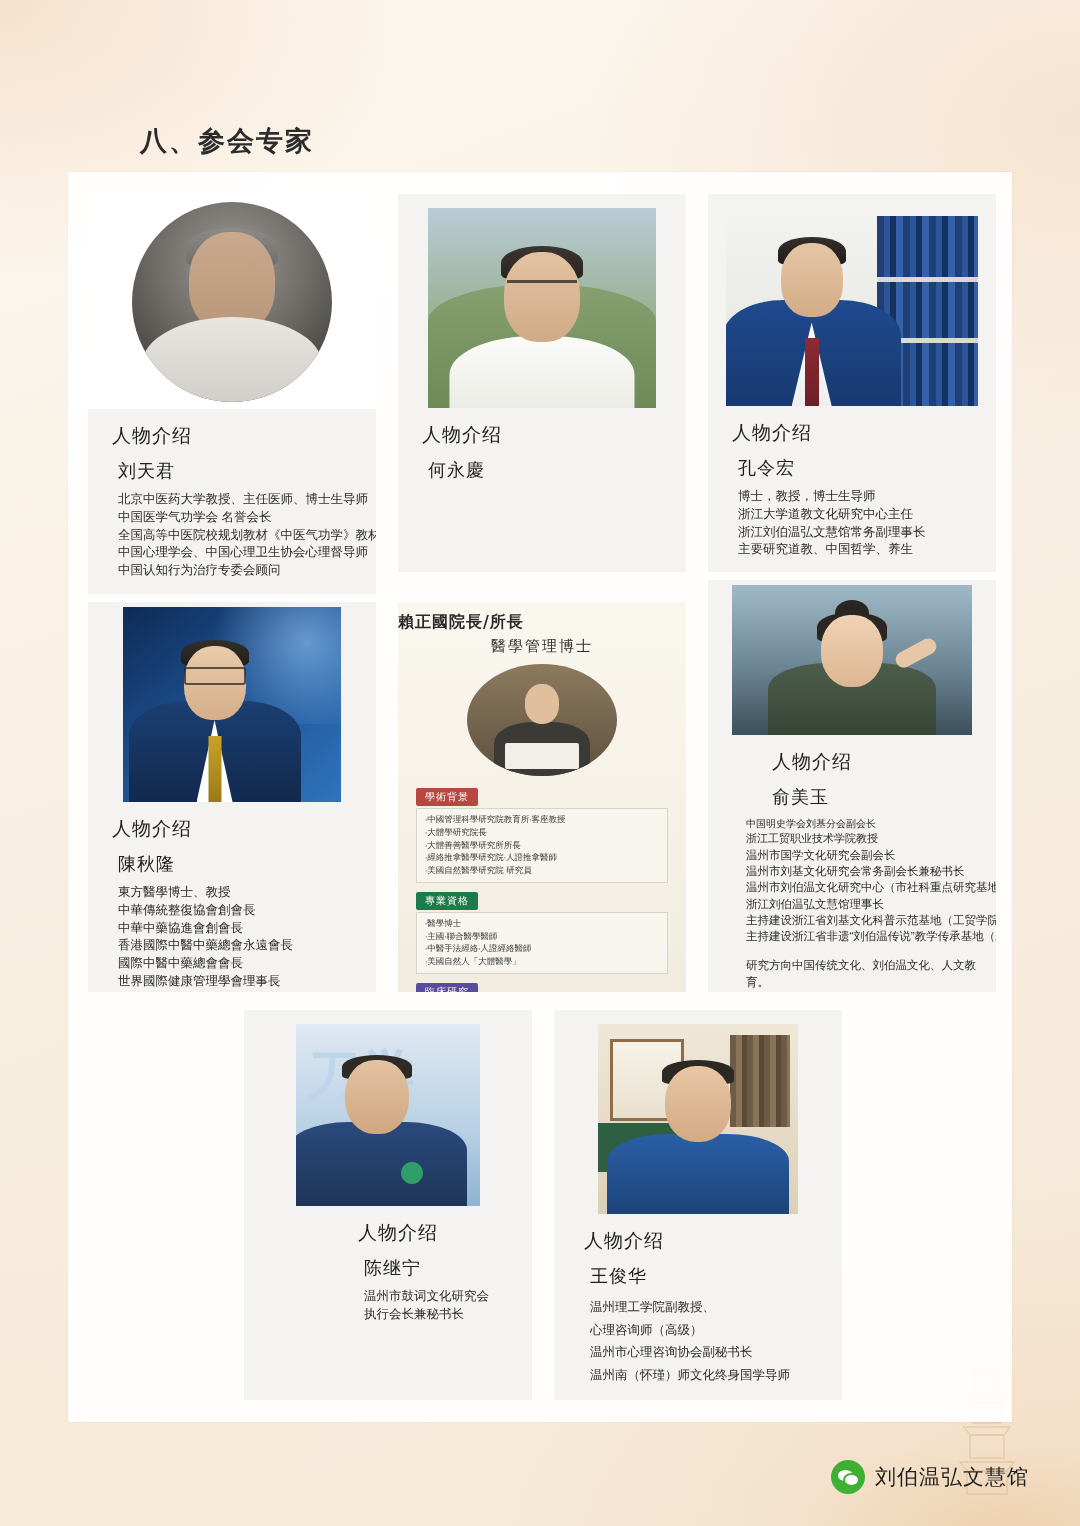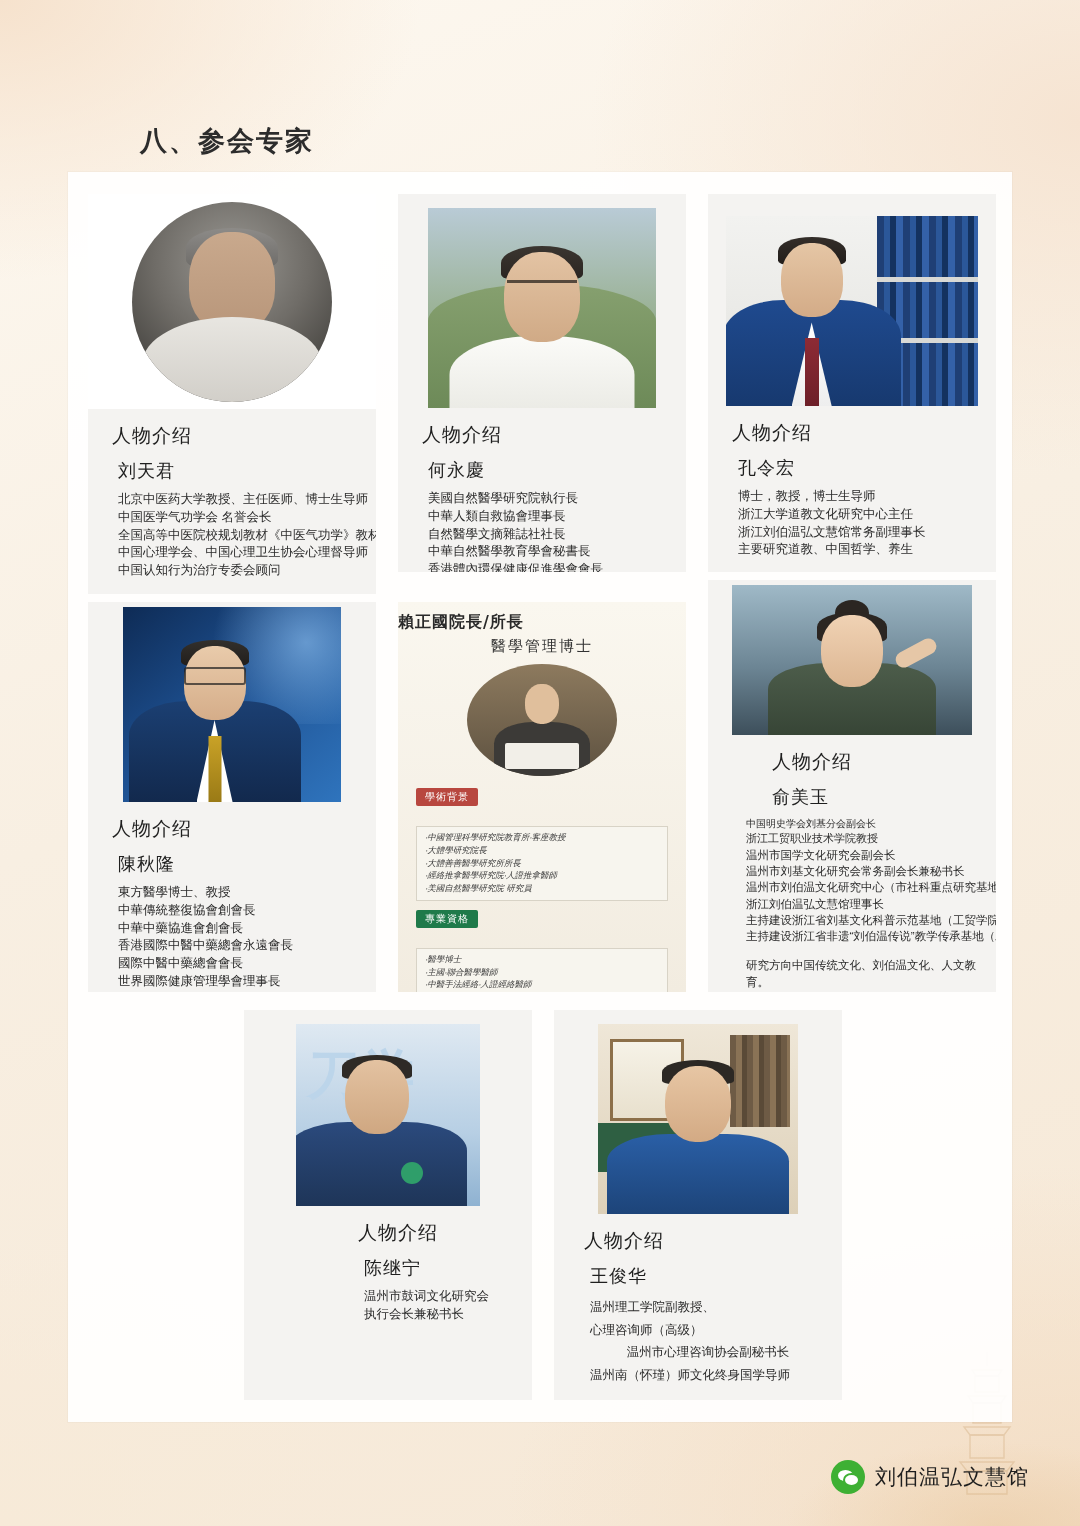--- a/index.html
+++ b/index.html
@@ -333,22 +333,21 @@
     font-size: 10px;
     color:#fff;
     padding: 2px 9px;
     border-radius: 2px;
     letter-spacing: 1px;
   }
   .prow-body {
     border: 1px solid #d8d3c6;
     background: #f7f5ee;
     padding: 4px 8px 5px 8px;
-    margin-top: 20px;
-    font-style: italic;
+    margin-top: 2px;
   }
   .prow-body div {
     font-size: 8.5px;
     line-height: 1.5;
     color: #3a3a3a;
     white-space: nowrap;
   }
 
   
   .p6 { background: linear-gradient(180deg,#9fb9c7 0%, #6c8594 55%, #3d4f5b 100%); }
@@ -526,27 +525,20 @@
           <div class="hill"></div>
           <div class="shirt"></div>
           <div class="hair"></div>
           <div class="head"></div>
           <div class="glasses"></div>
         </div>
       </div>
       <div class="card-body">
         <div class="intro-label">人物介绍</div>
         <div class="person-name">何永慶</div>
-        <ul class="bio-list">
-          <li>美國自然醫學研究院執行長</li>
-          <li>中華人類自救協會理事長</li>
-          <li>自然醫學文摘雜誌社社長</li>
-          <li>中華自然醫學教育學會秘書長</li>
-          <li>香港體內環保健康促進學會會長</li>
-        </ul>
       </div>
     </div>
 
     <div class="card" style="left:640px; top:22px; width:288px; height:378px;">
       <div class="card-photo p3" style="height:190px; margin:22px auto 0 auto; width:252px;">
         <div class="ph">
           <div class="shelf"></div>
           <div class="shelfline" style="top:32%"></div>
           <div class="shelfline" style="top:64%"></div>
           <div class="suit"></div>
@@ -690,21 +682,21 @@
           <div class="hair"></div>
           <div class="head"></div>
         </div>
       </div>
       <div class="card-body">
         <div class="intro-label" style="margin-left:14px;">人物介绍</div>
         <div class="person-name" style="margin-left:20px;">王俊华</div>
         <ul class="bio-list" style="margin-left:20px;">
           <li style="line-height:1.8;">温州理工学院副教授、</li>
           <li style="line-height:1.8;">心理咨询师（高级）</li>
-          <li style="line-height:1.8;text-align:center;">温州市心理咨询协会副秘书长</li>
+          <li style="line-height:1.8;">温州市心理咨询协会副秘书长</li>
           <li style="line-height:1.8;">温州南（怀瑾）师文化终身国学导师</li>
         </ul>
       </div>
     </div>
 
   </div>
 </div>
 
 <div class="footer">
   <div class="wechat-icon"></div>

